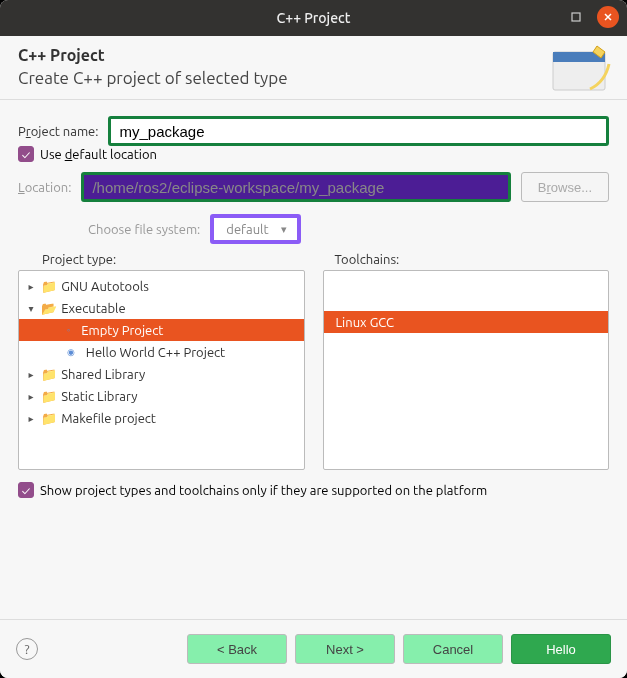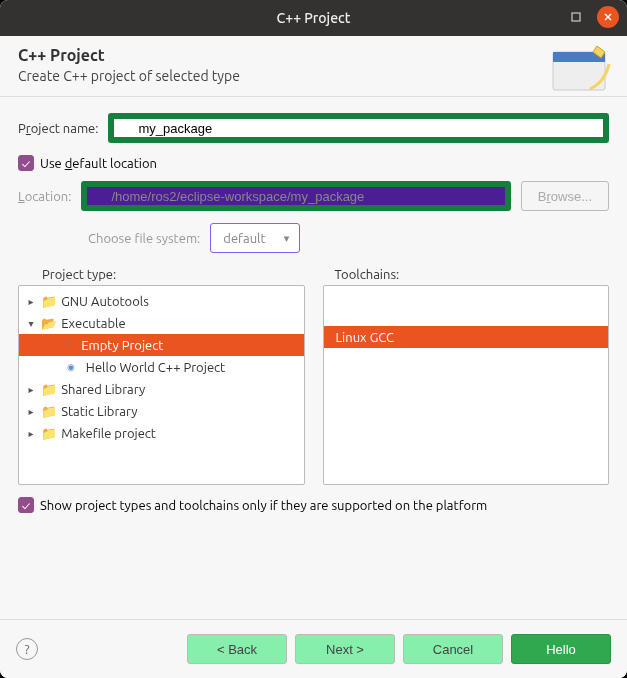--- a/index.html
+++ b/index.html
@@ -60,40 +60,40 @@
   .header {
     padding: 10px 18px 12px 18px;
     border-bottom: 1px solid #ddd;
     position: relative;
     min-height: 60px;
     display: flex;
     flex-direction: column;
     justify-content: center;
   }
   .header h1 { font-size: 16px; font-weight: 700; margin: 0 0 4px 0; color: #333; }
-  .header p { margin: 0; font-size: 14px; color: #444; }
+  .header p { margin: 0; font-size: 17px; color: #444; }
   .wiz-icon {
     position: absolute;
     right: 12px;
     top: 8px;
     width: 70px;
     height: 50px;
   }
   .body { padding: 16px 18px 10px 18px; flex: 1; display: flex; flex-direction: column; }
-  .row { display: flex; align-items: center; gap: 10px; margin-bottom: 12px; }
+  .row { display: flex; align-items: center; gap: 10px; margin-bottom: 0; }
   .row label { color: #333; }
   .underline { text-decoration: underline; }
   input.text {
     flex: 1;
     height: 30px;
-    padding: 4px 24px;
-    border: 6px solid #15803d;
+    padding: 4px 8px;
+    border: 3px solid #15803d;
     border-radius: 3px;
     background: #fff;
-    font-size: 13px;
+    font-size: 15px;
   }
   input.text.disabled { background: #4c1d95; color: #888; }
   .checkbox-row { display: flex; align-items: center; gap: 6px; margin-bottom: 10px; }
   .cb {
     width: 16px; height: 16px;
     border: 1px solid #888;
     border-radius: 3px;
     display: inline-flex;
     align-items: center;
     justify-content: center;
@@ -110,21 +110,21 @@
     font-size: 13px;
     color: #444;
     display: inline-flex;
     align-items: center;
     justify-content: center;
   }
   .btn.disabled { color: #aaa; background: #f5f5f5; }
   .select-pill {
     height: 30px;
     padding: 0 28px 0 12px;
-    border: 1px solid #8b5cf6;
+    border: 4px solid #8b5cf6;
     border-radius: 3px;
     background: #fff;
     color: #888;
     position: relative;
     display: inline-flex;
     align-items: center;
     min-width: 90px;
   }
   .select-pill::after {
     content: "▾";
@@ -169,21 +169,21 @@
   }
   .help-circle {
     width: 22px; height: 22px; border: 1px solid #999;
     border-radius: 50%; display: flex; align-items: center;
     justify-content: center; color: #666; font-size: 13px;
   }
   .footer-spacer { flex: 1; }
   .footer .btn { min-width: 100px; }
   .btn.primary { background: #2fa84f; color: #fff; border-color: #2a9447; }
   .loc-row { display: flex; align-items: center; gap: 10px; margin-bottom: 12px; }
-  .fs-row { display: flex; align-items: center; gap: 10px; margin-bottom: 6px; padding-left: 70px; }
+  .fs-row { display: flex; align-items: center; gap: 10px; margin-bottom: 0; padding-left: 70px; }
 </style>
 </head>
 <body>
 
 <div class="window">
   <div class="titlebar">
     <span class="title">C++ Project</span>
     <div class="win-controls">
       <div class="win-btn">
         <svg width="10" height="10" viewBox="0 0 10 10">

